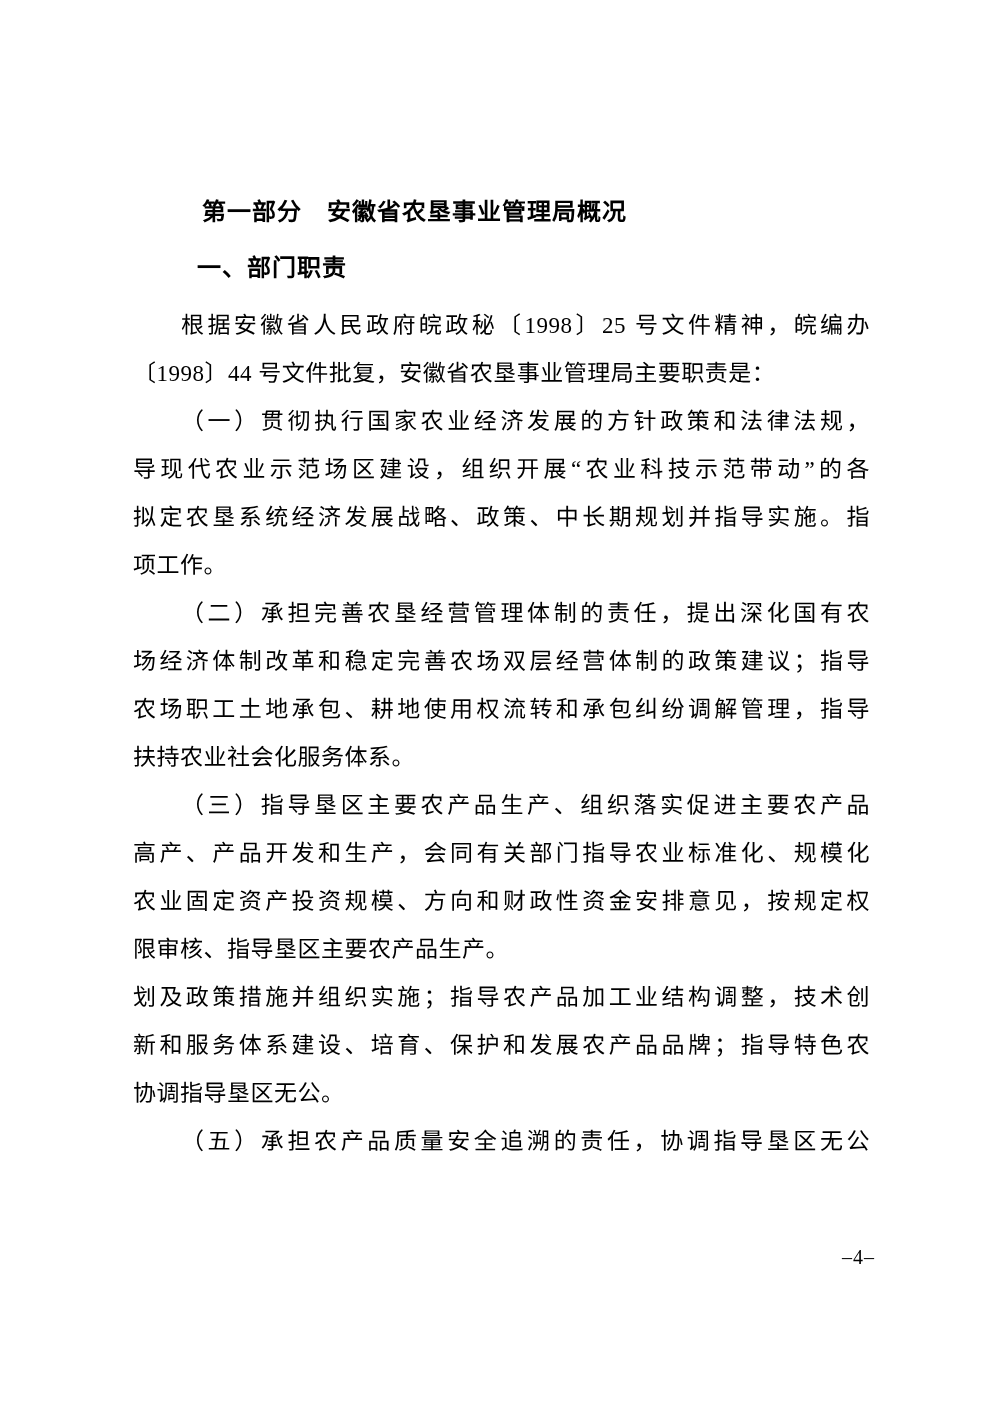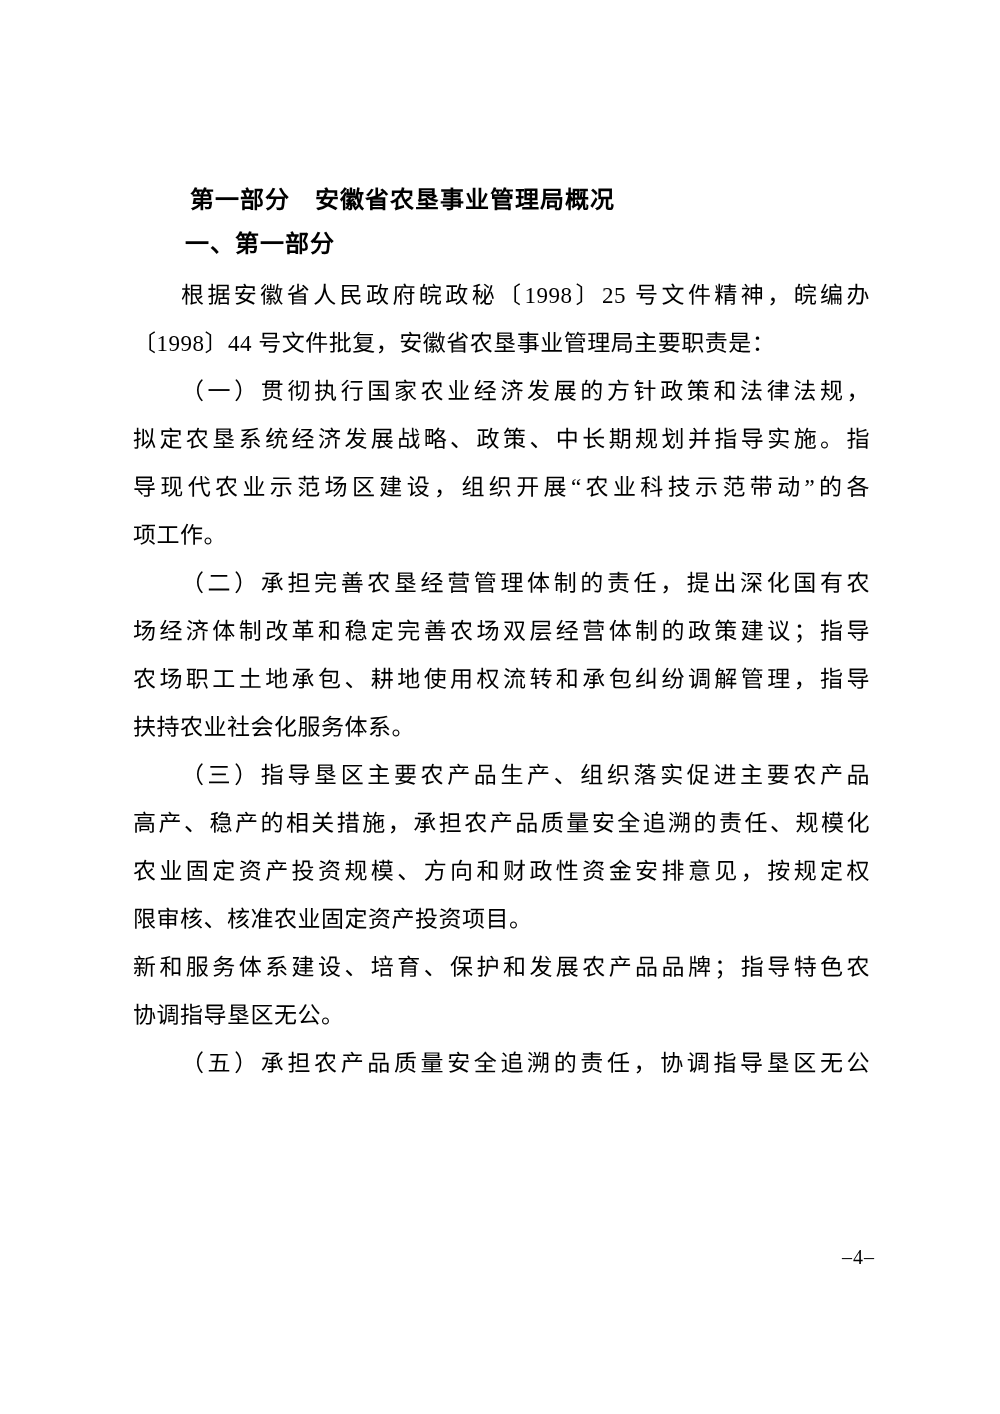--- a/index.html
+++ b/index.html
@@ -12,21 +12,21 @@
     font-family: "Liberation Serif", "DejaVu Serif", serif;
     overflow: hidden;
   }
   .content {
     position: absolute;
     left: 133px;
     top: 178px;
     width: 737px;
   }
   .h1, .h2 {
-    margin: 0;
+    margin: 12px;
     font-family: "Liberation Sans", "DejaVu Sans", sans-serif;
     font-weight: bold;
     font-size: 24px;
     line-height: 44px;
     letter-spacing: 1px;
   }
   .h1 { text-indent: 57px; }
   .h2 { text-indent: 52px; }
   .body-lines { margin-top: 6px; }
   .line {
@@ -45,35 +45,36 @@
     font-size: 20px;
     letter-spacing: 1px;
   }
 </style>
 </head>
 <body>
 
 <div class="page">
   <div class="content">
     <h1 class="h1">第一部分　安徽省农垦事业管理局概况</h1>
-    <h2 class="h2">一、第一部分</h2>
+    <h2 class="h2">一、部门职责</h2>
     <div class="body-lines">
         <div class="line first">根据安徽省人民政府皖政秘〔1998〕25 号文件精神，皖编办</div>
         <div class="line lastline">〔1998〕44 号文件批复，安徽省农垦事业管理局主要职责是：</div>
         <div class="line first">（一）贯彻执行国家农业经济发展的方针政策和法律法规，</div>
+        <div class="line">导现代农业示范场区建设，组织开展“农业科技示范带动”的各</div>
         <div class="line">拟定农垦系统经济发展战略、政策、中长期规划并指导实施。指</div>
-        <div class="line">导现代农业示范场区建设，组织开展“农业科技示范带动”的各</div>
         <div class="line lastline">项工作。</div>
         <div class="line first">（二）承担完善农垦经营管理体制的责任，提出深化国有农</div>
         <div class="line">场经济体制改革和稳定完善农场双层经营体制的政策建议；指导</div>
         <div class="line">农场职工土地承包、耕地使用权流转和承包纠纷调解管理，指导</div>
         <div class="line lastline">扶持农业社会化服务体系。</div>
         <div class="line first">（三）指导垦区主要农产品生产、组织落实促进主要农产品</div>
-        <div class="line">高产、稳产的相关措施，承担农产品质量安全追溯的责任、规模化</div>
+        <div class="line">高产、产品开发和生产，会同有关部门指导农业标准化、规模化</div>
         <div class="line">农业固定资产投资规模、方向和财政性资金安排意见，按规定权</div>
-        <div class="line lastline">限审核、核准农业固定资产投资项目。</div>
+        <div class="line lastline">限审核、指导垦区主要农产品生产。</div>
+        <div class="line">划及政策措施并组织实施；指导农产品加工业结构调整，技术创</div>
         <div class="line">新和服务体系建设、培育、保护和发展农产品品牌；指导特色农</div>
         <div class="line lastline">协调指导垦区无公。</div>
         <div class="line first">（五）承担农产品质量安全追溯的责任，协调指导垦区无公</div>
       </div>
   </div>
   <div class="page-number">–4–</div>
 </div>
 
 </body></html>

